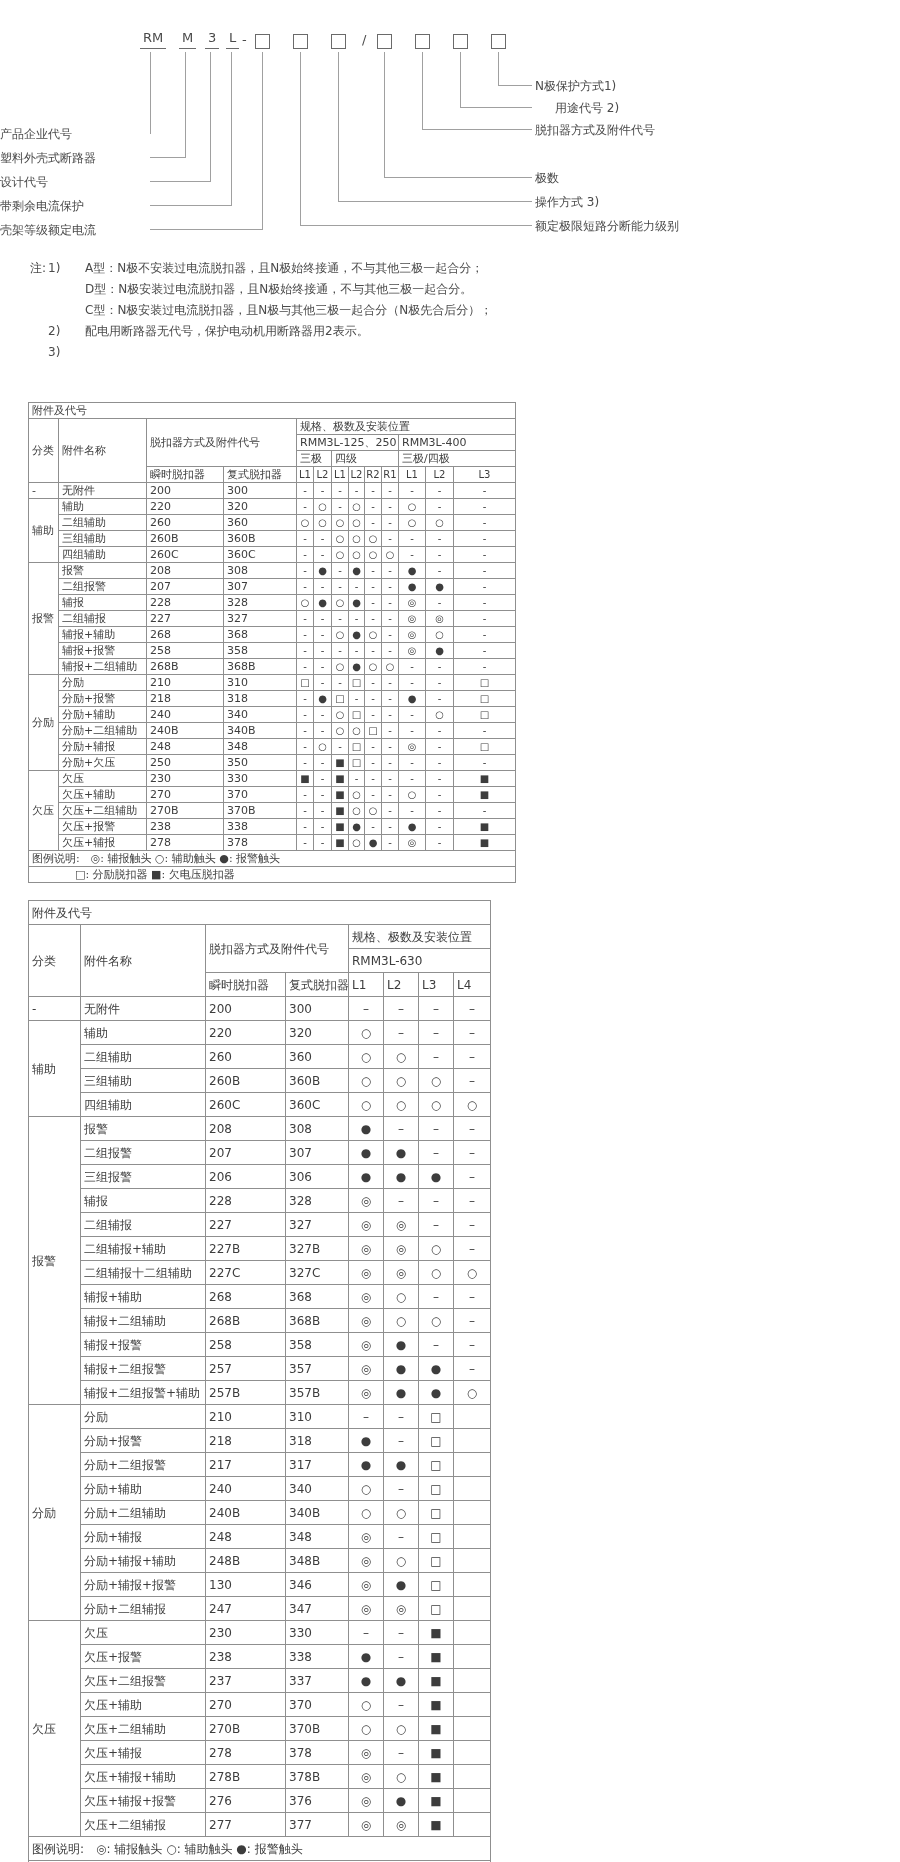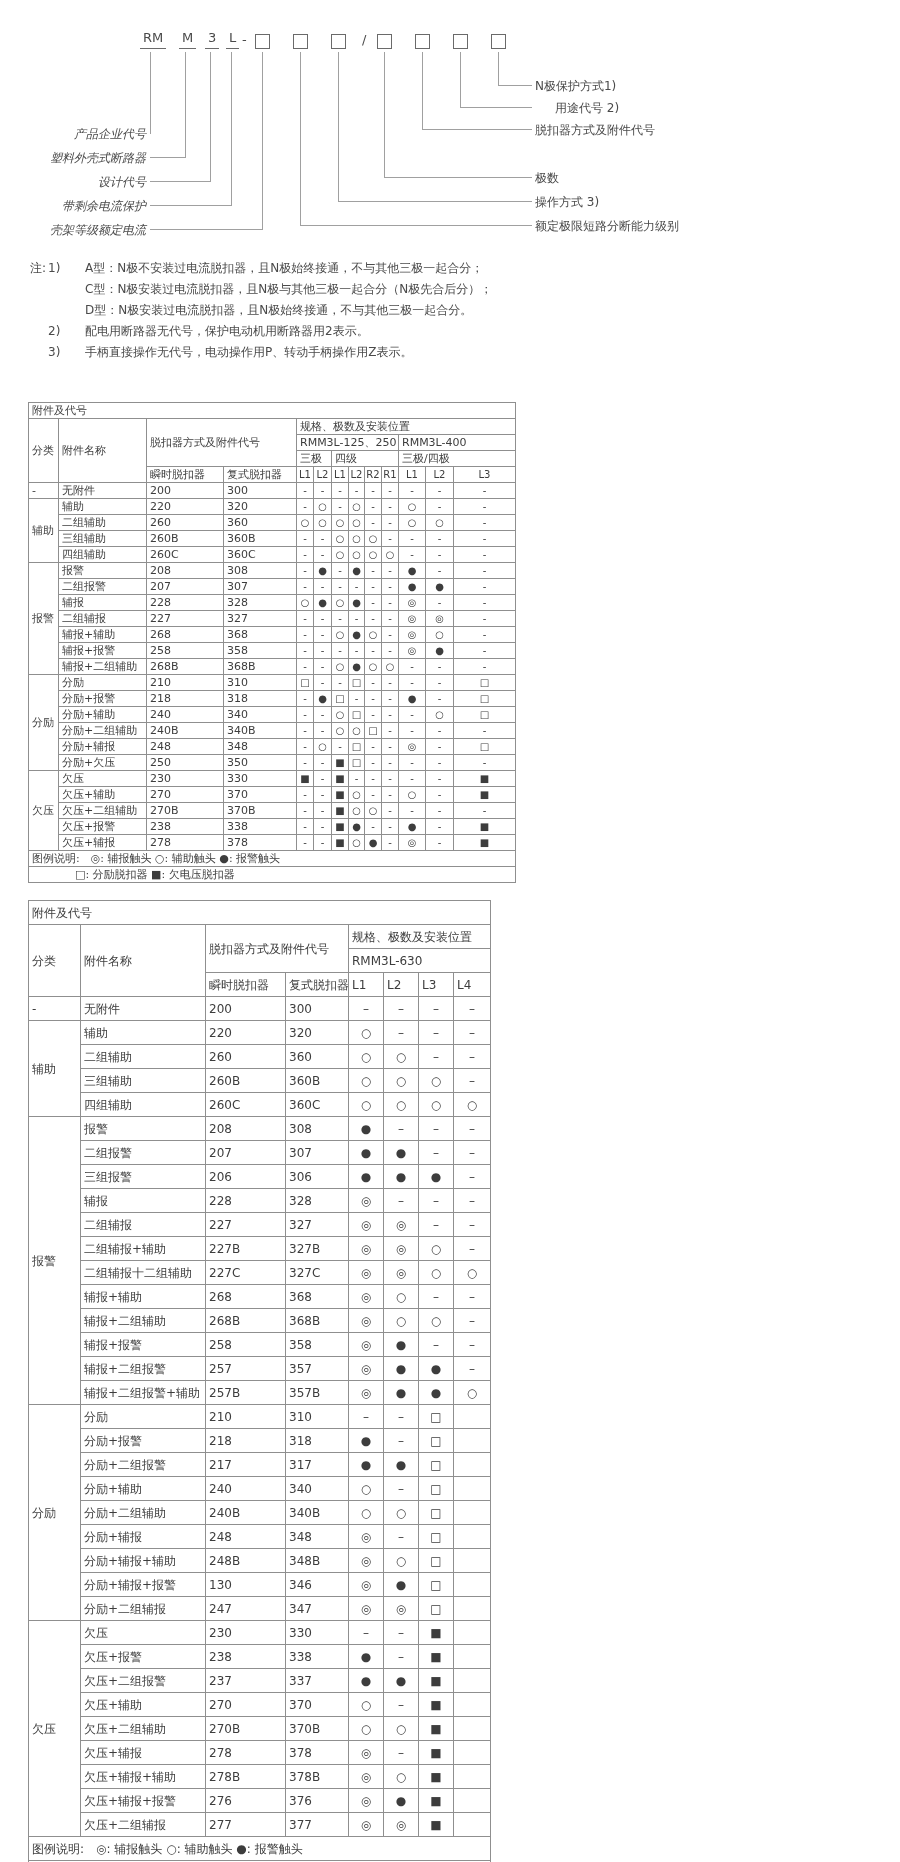--- a/index.html
+++ b/index.html
@@ -7,21 +7,21 @@
         font-family:"DejaVu Sans","Liberation Sans",sans-serif;color:#3d3d3d;}
   
   #diagram{position:absolute;left:0;top:0;width:900px;height:250px;}
   .code-seg{position:absolute;top:30;font-size:13px;color:#4a4a4a;
             border-bottom:1px solid #6a6a6a;padding:0 3px 3px 3px;}
   .code-box{position:absolute;width:13px;height:13px;border:1px solid #6a6a6a;background:#fff;}
   .code-sep{position:absolute;font-size:13px;color:#4a4a4a;}
   .conn-r{position:absolute;border-left:1px solid #a0a0a0;border-bottom:1px solid #a0a0a0;}
   .conn-l{position:absolute;border-right:1px solid #a0a0a0;border-bottom:1px solid #a0a0a0;}
   .dlabel{position:absolute;font-size:12px;color:#4a4a4a;white-space:nowrap;}
-  .dlabel.left{width:146px;text-align:right;font-style:italic;}
+  .dlabel.left{width:146px;}
   
   #notes{position:absolute;left:30px;top:258px;font-size:12px;color:#4a4a4a;}
   .note-line{display:flex;line-height:21px;white-space:nowrap;}
   .n-prefix{width:18px;}
   .n-num{width:37px;}
   
   table{border-collapse:collapse;table-layout:fixed;position:absolute;background:#fff;}
   td{border:1px solid #8f8f8f;padding:0 3px;overflow:hidden;white-space:nowrap;
      font-size:11px;color:#3d3d3d;text-align:left;vertical-align:middle;}
   #table1{left:28px;top:402px;width:487px;}
@@ -83,36 +83,35 @@
         <span class="n-num">1)</span>
         <span>A型：N极不安装过电流脱扣器，且N极始终接通，不与其他三极一起合分；</span>
       </div>
       <div class="note-line">
         <span class="n-prefix"></span>
         <span class="n-num"></span>
       </div>
       <div class="note-line">
         <span class="n-prefix"></span>
         <span class="n-num"></span>
-        <span>C型：N极安装过电流脱扣器，且N极与其他三极一起合分（N极先合后分）；</span>
+        <span>D型：N极安装过电流脱扣器，且N极始终接通，不与其他三极一起合分。</span>
       </div>
       <div class="note-line">
         <span class="n-prefix"></span>
         <span class="n-num"></span>
-        <span>D型：N极安装过电流脱扣器，且N极始终接通，不与其他三极一起合分。</span>
+        <span>C型：N极安装过电流脱扣器，且N极与其他三极一起合分（N极先合后分）；</span>
       </div>
       <div class="note-line">
         <span class="n-prefix"></span>
         <span class="n-num">2)</span>
         <span>配电用断路器无代号，保护电动机用断路器用2表示。</span>
       </div>
       <div class="note-line">
         <span class="n-prefix"></span>
         <span class="n-num">3)</span>
-        <span>手柄直接操作无代号，电动操作用P、转动手柄操作用Z表示。</span>
       </div>
     </div>
 
   <table id="table1">
     <colgroup>
       <col style="width:30px">
         <col style="width:88px">
         <col style="width:77px">
         <col style="width:73px">
       <col style="width:17px">

